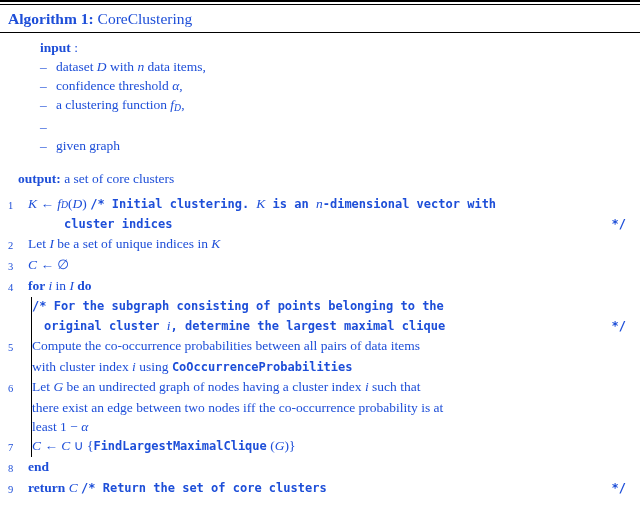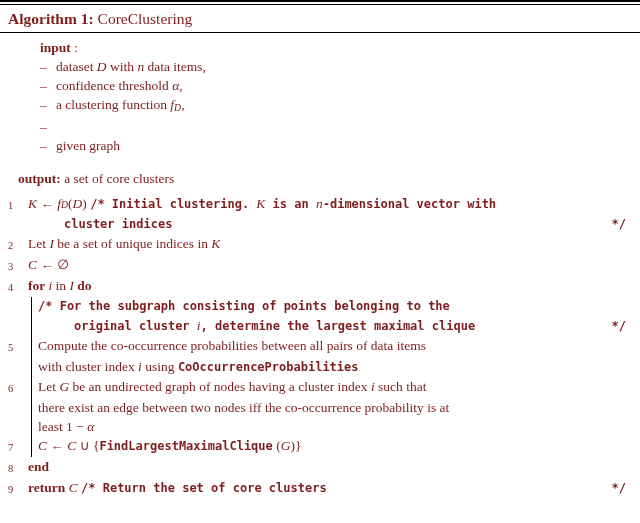--- a/index.html
+++ b/index.html
@@ -1,18 +1,18 @@
 <!DOCTYPE html>
 <html><head>
 <meta charset="utf-8">
 <style>
   html,body{margin:0;padding:0;background:#ffffff;}
   .algo{
     width:640px;height:523px;box-sizing:border-box;overflow:hidden;
-    background:#ffffff;color:#7f1d1d;
+    background:#ffffff;color:#1d4ed8;
     font-family:"Liberation Serif",serif;font-size:13.5px;
   }
   .ruleA{height:2px;background:#000;}
   .ruleB{height:1px;background:#000;}
   .gap2{height:2px;}
   .caption{padding:5px 8px 4px 8px;font-size:15.5px;line-height:18px;}
   .caption-rule{height:1px;background:#000;}
   .content{padding:5px 14px 0 8px;}
   .seg{white-space:pre;}
   .rm{font-family:"Liberation Serif",serif;}
@@ -24,23 +24,23 @@
   .input-head{line-height:19px;}
   .input-item{display:flex;align-items:baseline;}
   .bullet{flex:none;width:16px;}
   .item-lines{flex:1;}
   .item-line{line-height:19px;}
   .output-line{margin-top:14px;margin-left:10px;line-height:19px;}
   .code{margin-top:6px;}
   .code-row{display:flex;line-height:19px;}
   .gutter{flex:none;width:20px;font-size:10.5px;padding-top:2px;}
   .line-box{flex:1;display:flex;align-items:baseline;white-space:pre;}
-  .in-loop{border-left:1px solid #000;margin-left:3px;padding-left:6px;}
+  .in-loop{border-left:1px solid #000;margin-left:3px;padding-left:0;}
   .cont1{padding-left:36px;justify-content:space-between;}
-  .in-loop.cont2{padding-left:42px;}
+  .in-loop.cont2{padding-left:12px;}
   .tail{margin-left:auto;}
 </style>
 </head>
 <body>
 
 <div class="algo">
   <div class="ruleA"></div>
   <div class="gap2"></div>
   <div class="ruleB"></div>
 

